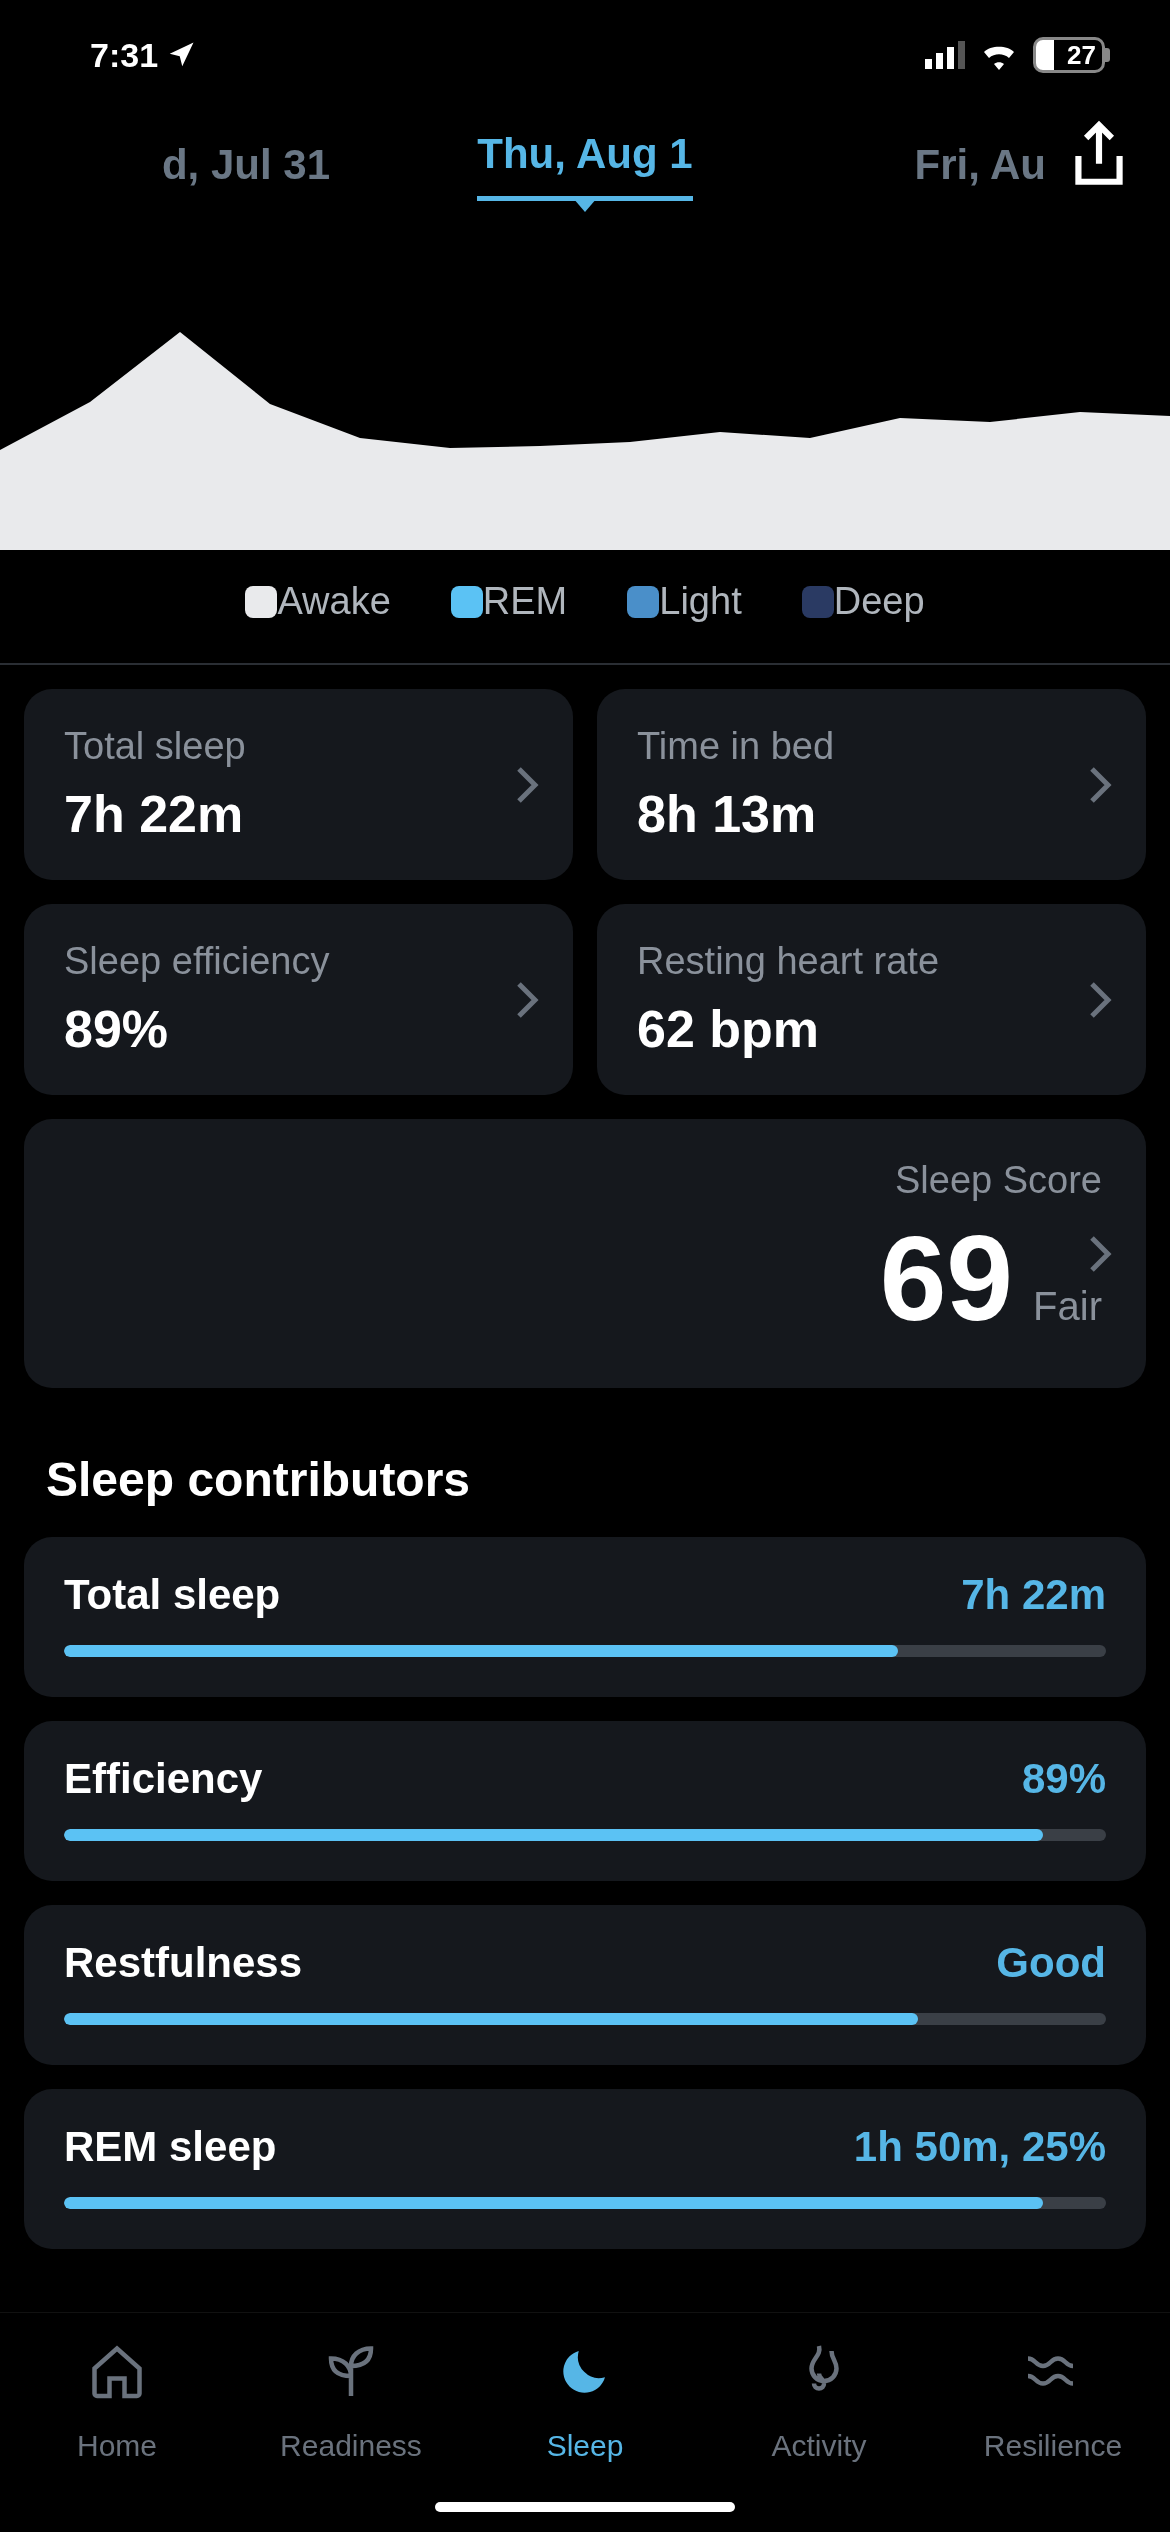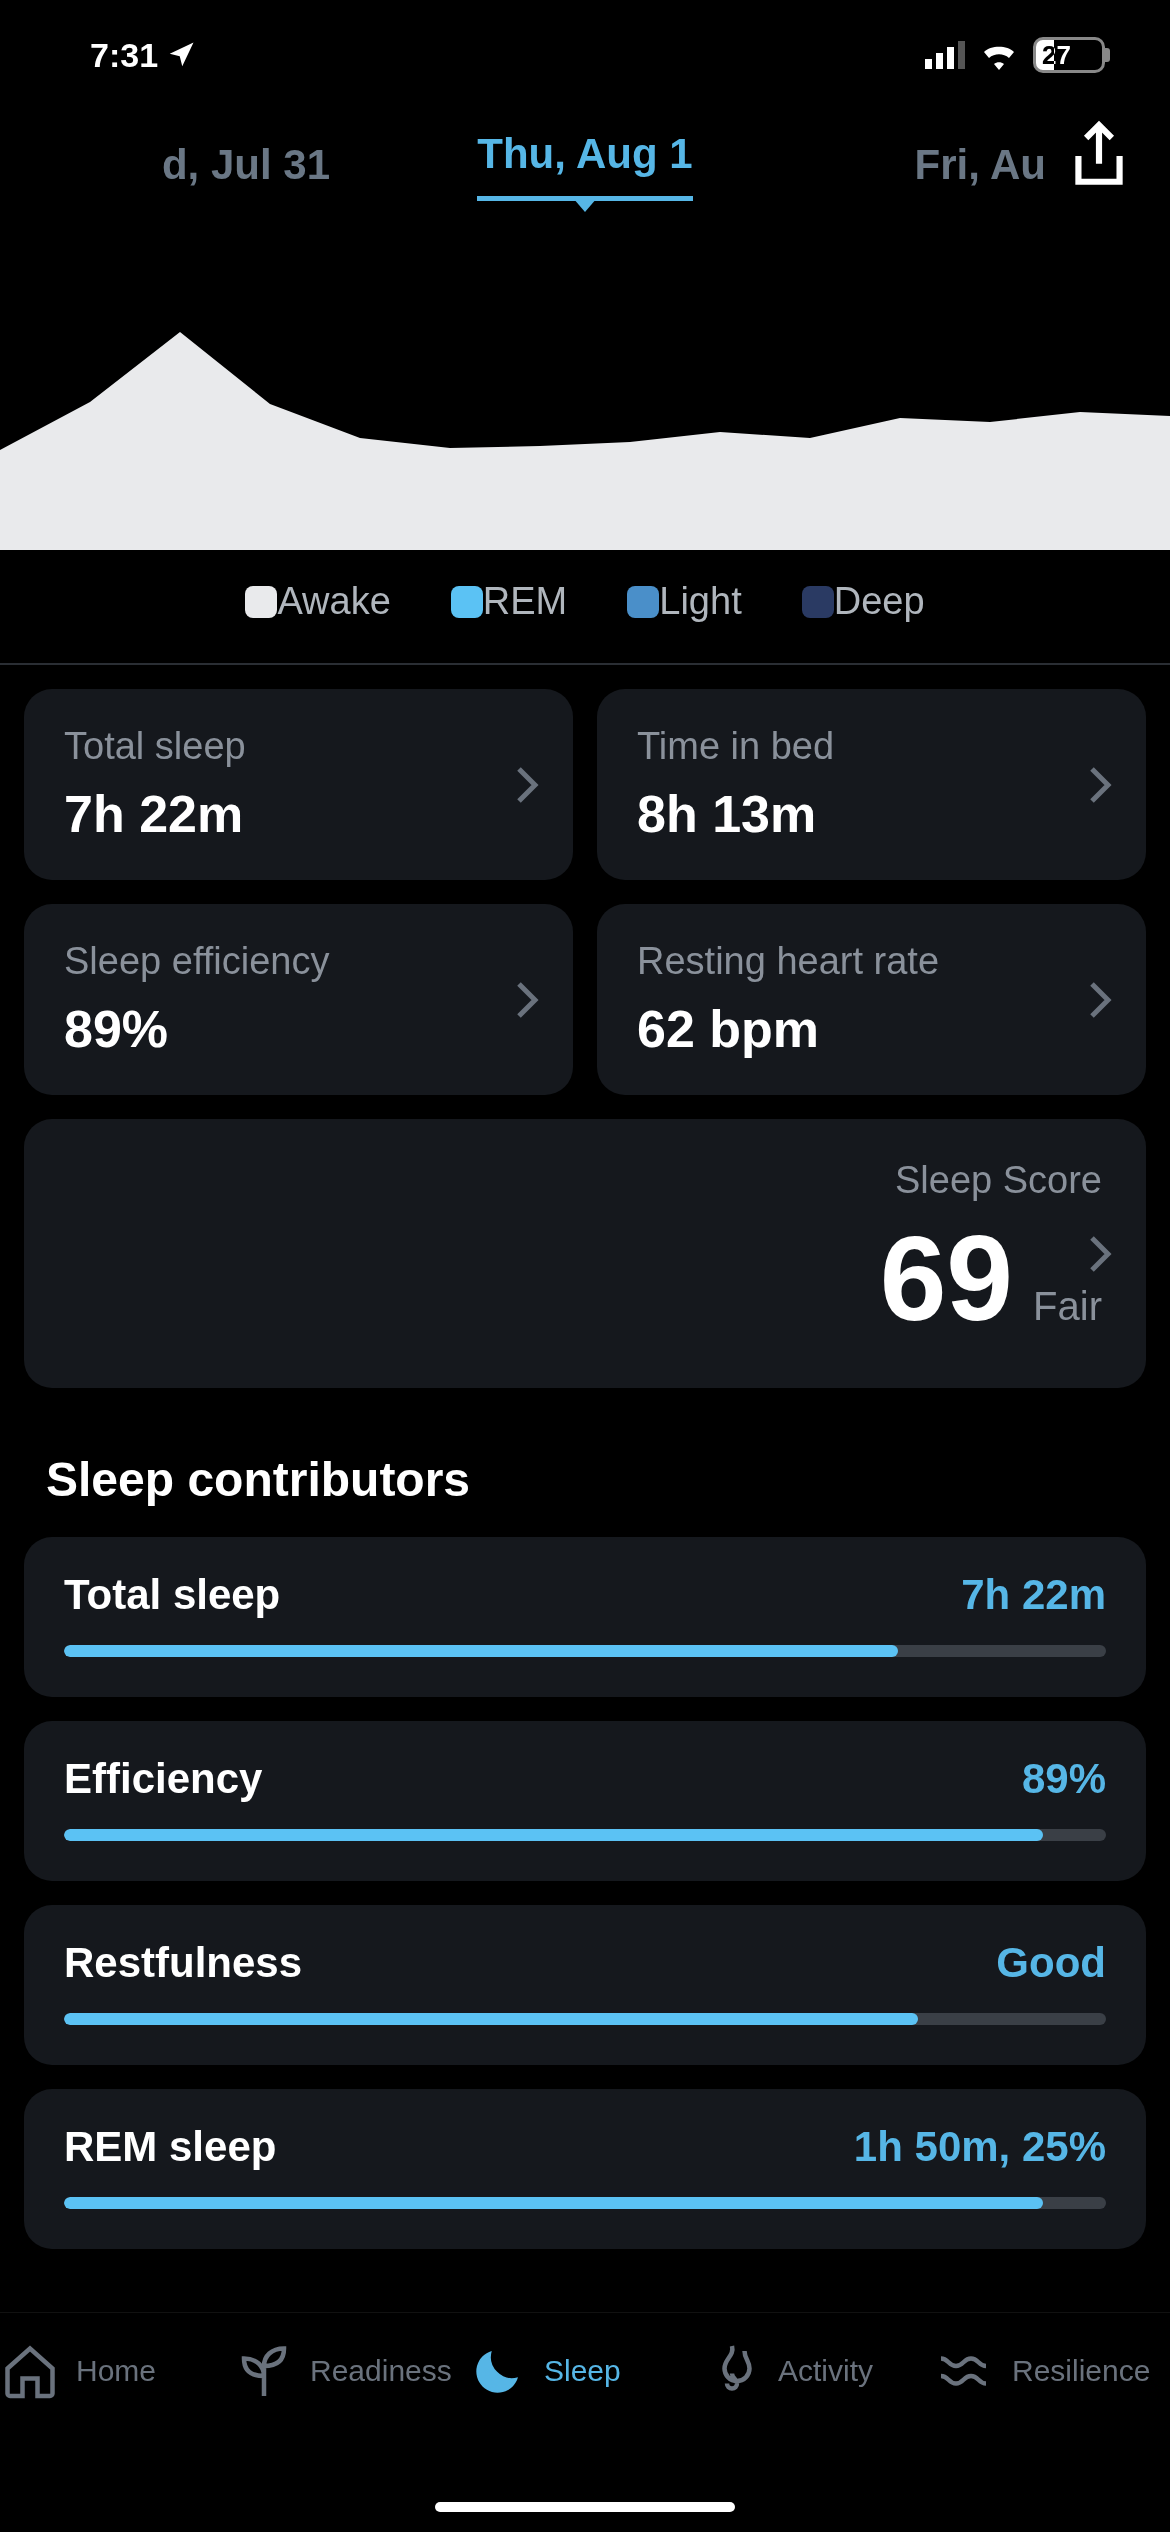--- a/index.html
+++ b/index.html
@@ -20,21 +20,21 @@
     font-size: 34px;
     font-weight: 600;
   }
   .status-left { display:flex; align-items:center; gap:8px; }
   .status-right { display:flex; align-items:center; gap:14px; }
   .battery-box {
     display:inline-flex; align-items:center; gap:4px;
     border:3px solid #888; border-radius:10px; padding:2px 6px;
     font-size:26px; font-weight:700; color:#fff;
     background: linear-gradient(to right, #fff 27%, transparent 27%);
-    position:relative; width:72px; height:36px; justify-content:flex-start;
+    position:relative; width:72px; height:36px; justify-content:flex-end;
   }
   .battery-box span{ mix-blend-mode:difference;}
   .battery-nub{ width:5px;height:14px;background:#888;border-radius:0 3px 3px 0;}
 
   .date-tabs {
     position: relative;
     height: 110px;
     display:flex;
     align-items:center;
     justify-content:center;
@@ -113,21 +113,21 @@
   .bar-track{ height:12px; background:#3a3f46; border-radius:8px; overflow:hidden;}
   .bar-fill{ height:100%; background:#5bc2f4; border-radius:8px;}
 
   .tabbar {
     position:absolute; bottom:0; left:0; right:0;
     height:220px; background:#000;
     display:flex; justify-content:space-around; align-items:flex-start;
     padding-top:28px;
     border-top:1px solid #111;
   }
-  .tab{ display:flex; flex-direction:row; align-items:center; gap:16px; color:#6a727d; font-size:30px; font-weight:500; width:20%;}
+  .tab{ display:flex; flex-direction:column; align-items:center; gap:28px; color:#6a727d; font-size:30px; font-weight:500; width:20%;}
   .tab.active{ color:#56b6e6;}
   .tab svg{ width:60px; height:60px;}
   .home-indicator{
     position:absolute; bottom:20px; left:50%; transform:translateX(-50%);
     width:300px; height:10px; background:#fff; border-radius:10px;
   }
 </style>
 </head>
 <body>
 

